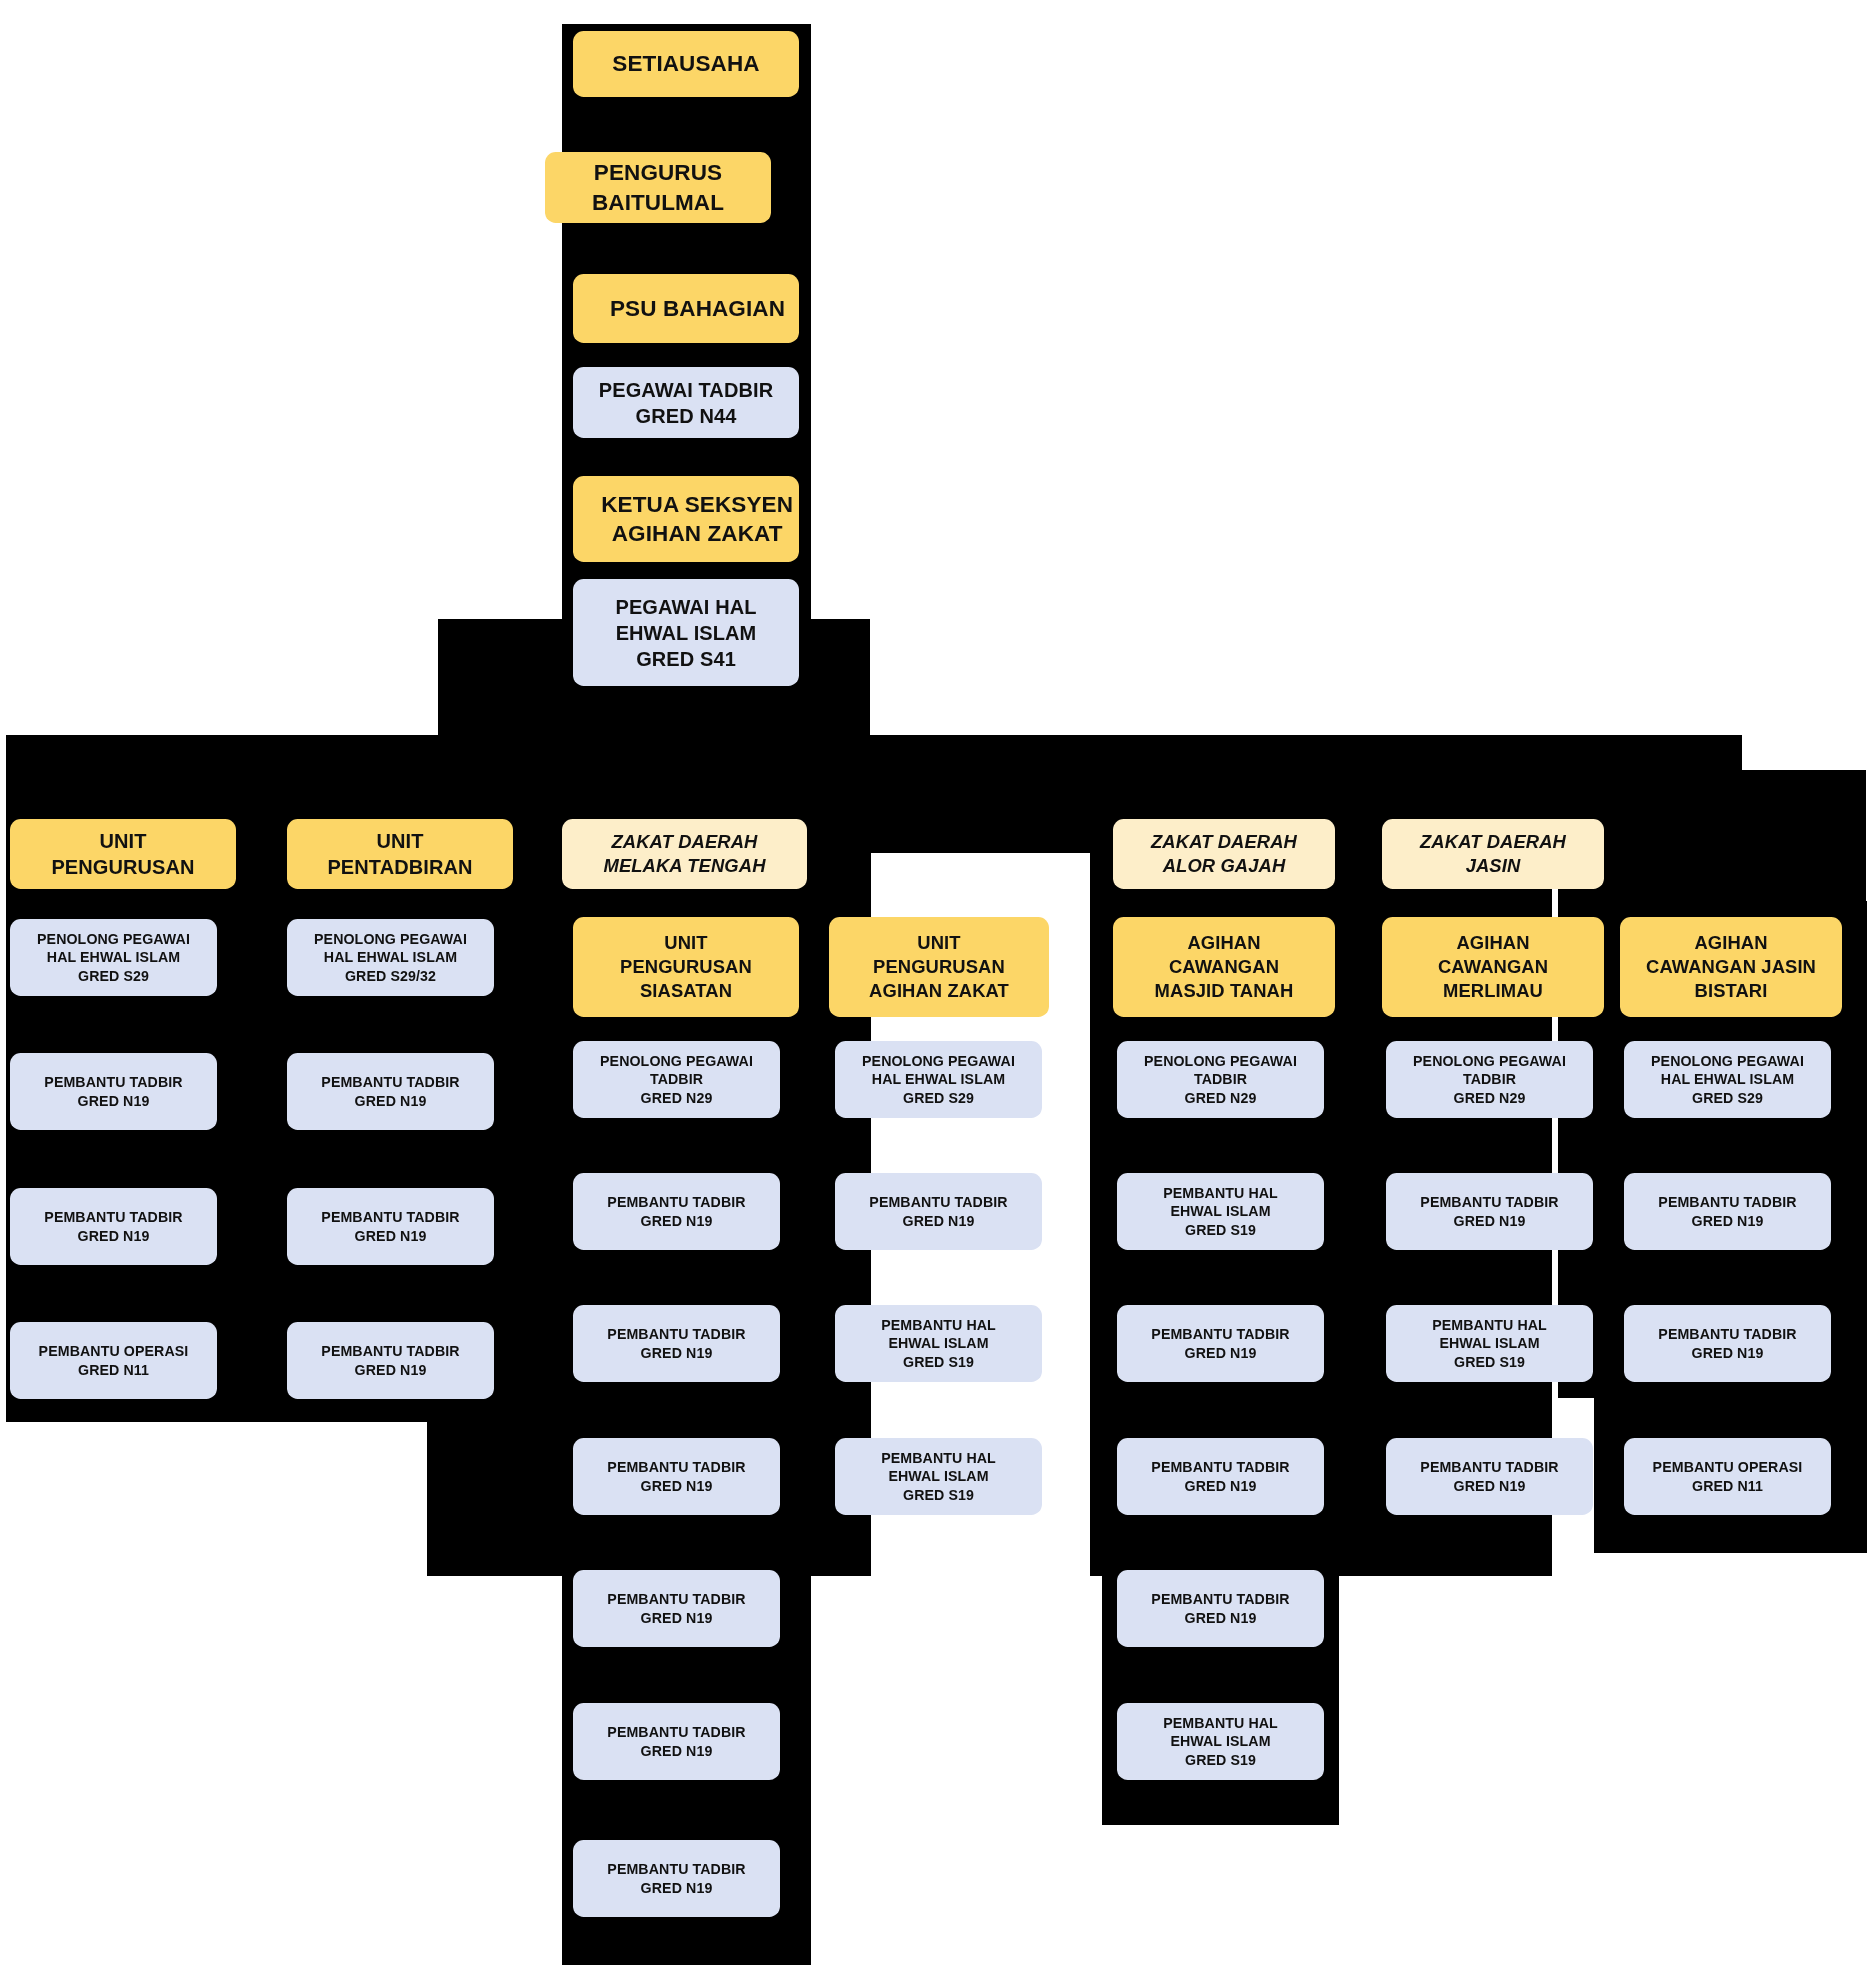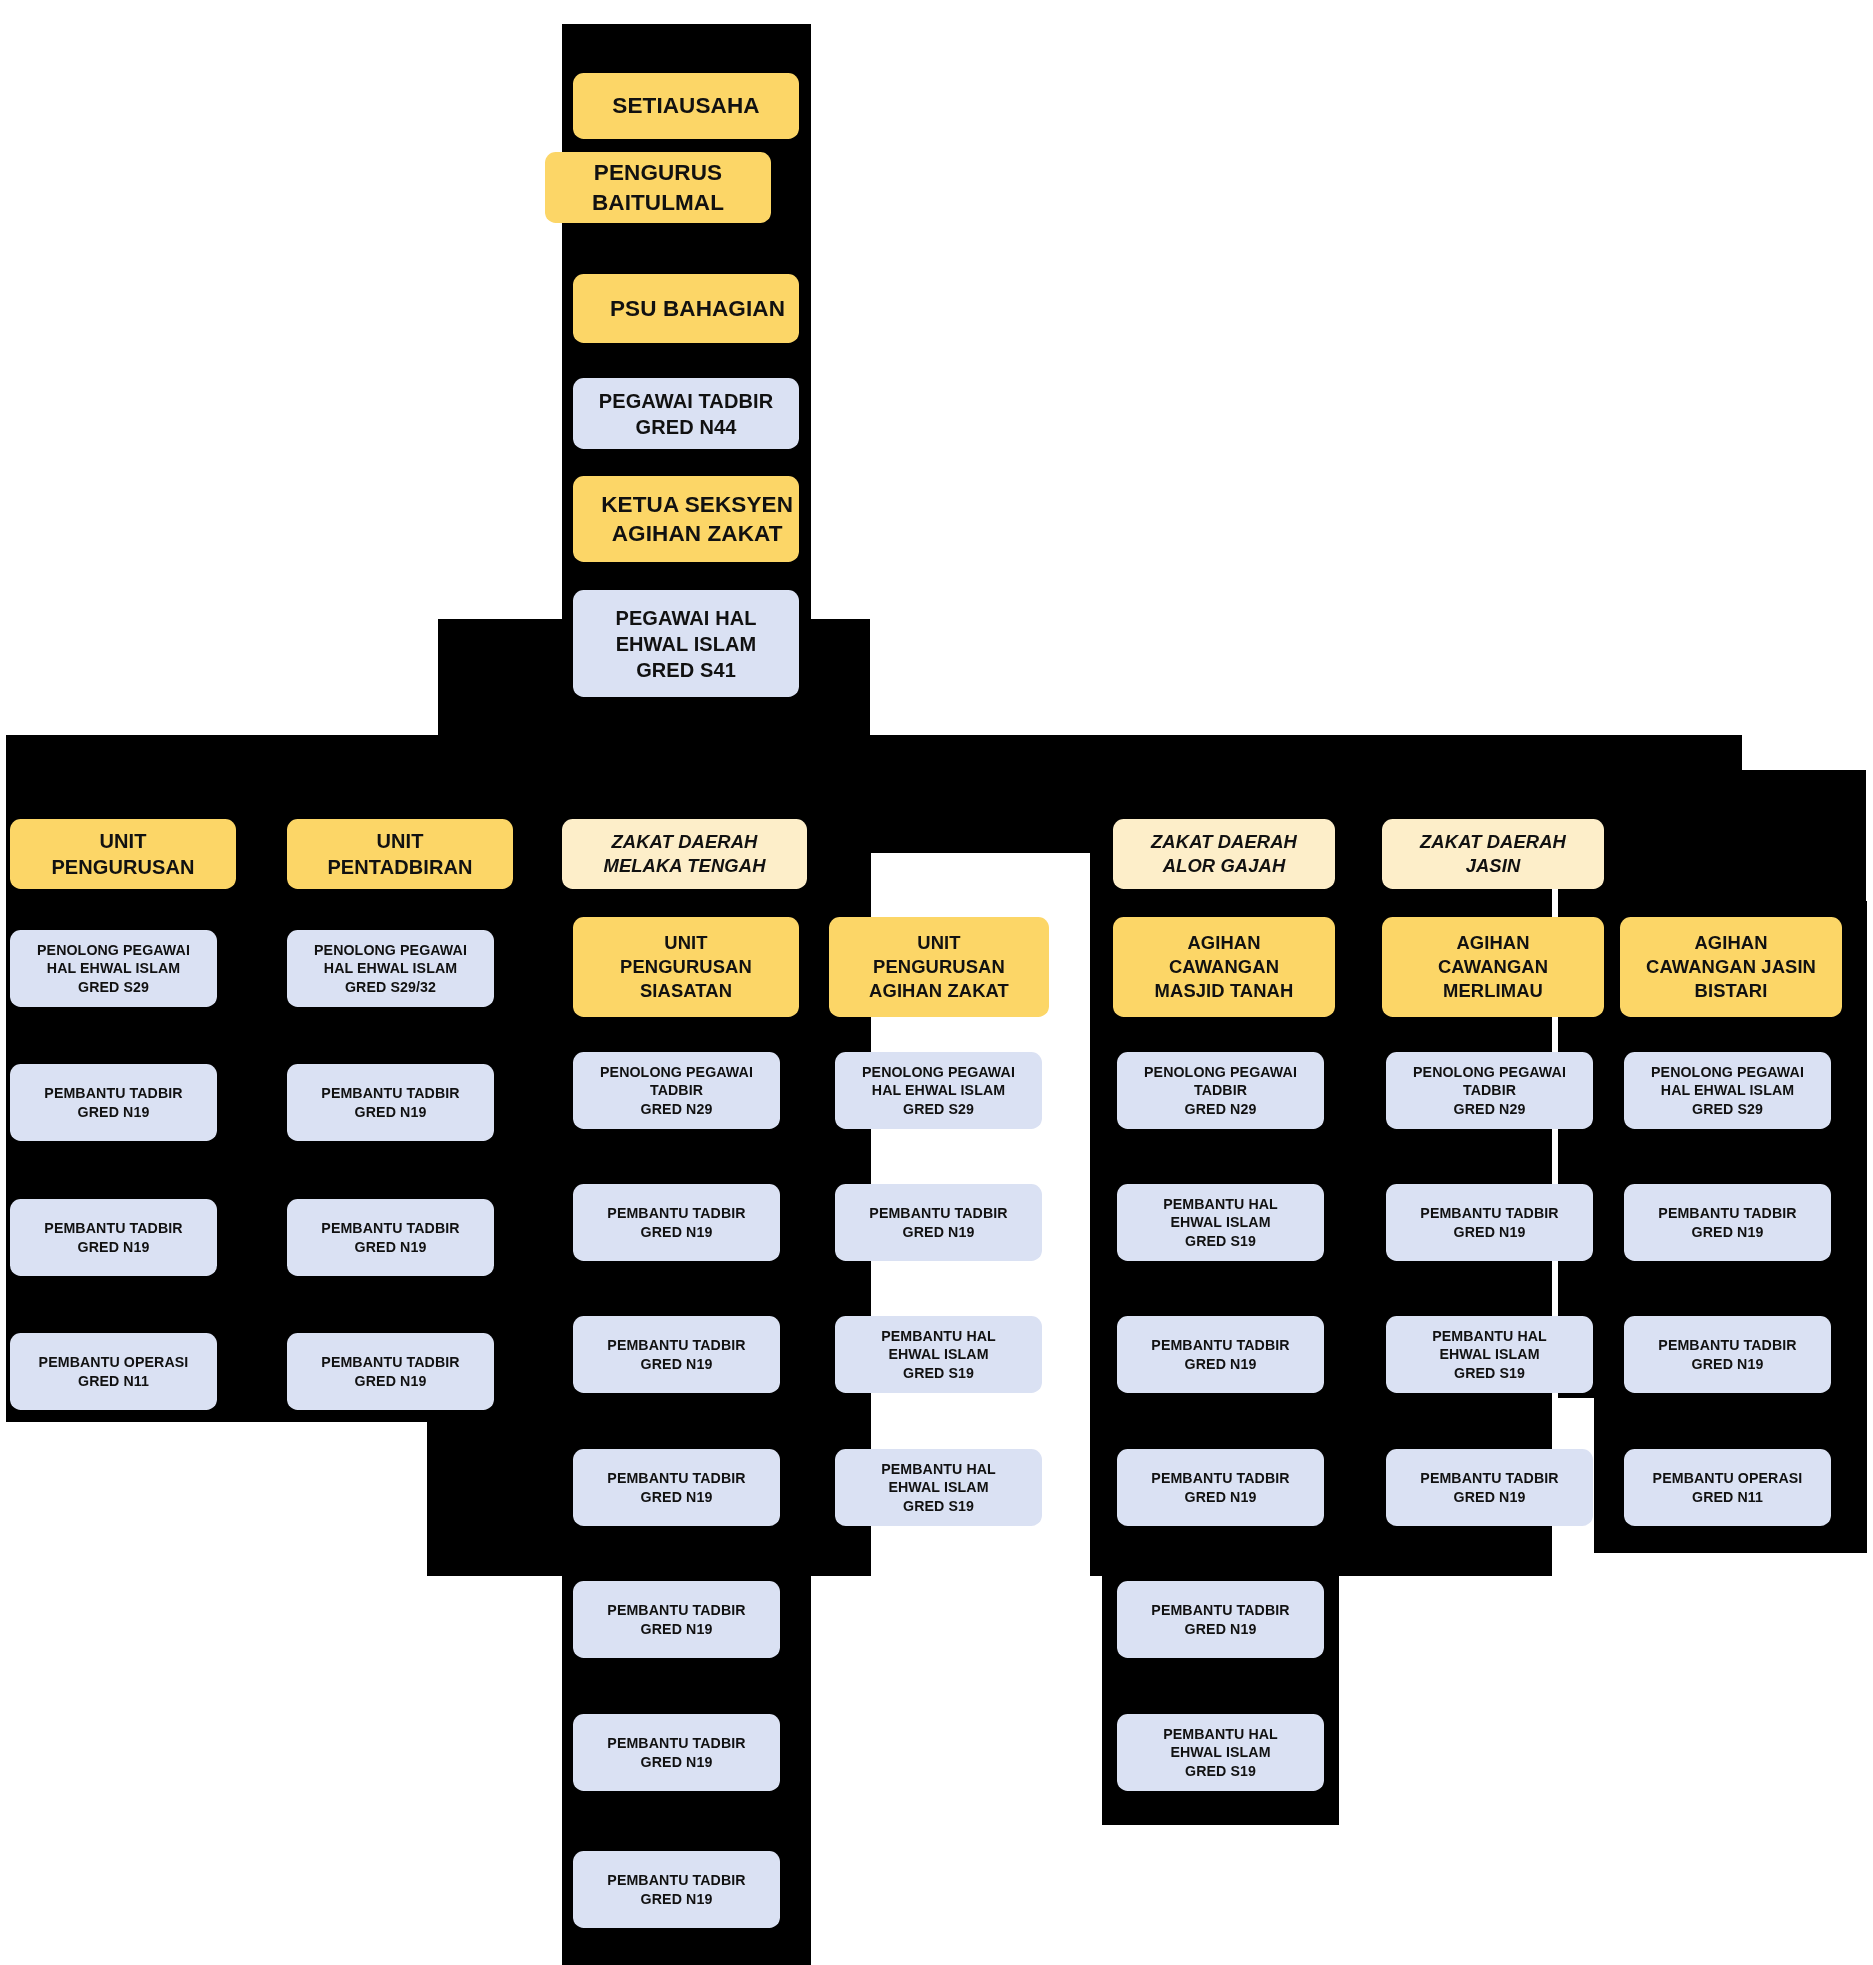--- a/index.html
+++ b/index.html
@@ -19,21 +19,21 @@
     text-align:center;
     box-sizing:border-box;
     padding:3.6px 6px;
     line-height:1.30;
     font-weight:bold;
     color:#111111;
     letter-spacing:0.1px;
   }
   .gold{background:#fcd667;}
   .cream{background:#fdeec9;font-style:italic;}
-  .blue{background:#dae1f3;margin-top:11px;}
+  .blue{background:#dae1f3;}
 
   .t-xl{font-size:22.5px;}
   .t-lg{font-size:20px;}
   .t-md{font-size:18.4px;}
   .t-xs{font-size:14.2px;}
 
   .node span{display:block;}
 </style>
 </head>
 <body>
@@ -44,21 +44,21 @@
   <div class="conn" style="left:438px;top:619px;width:432px;height:118px;"></div>
   <div class="conn" style="left:6px;top:735px;width:1736px;height:118px;"></div>
   <div class="conn" style="left:1558px;top:770px;width:308px;height:628px;"></div>
   <div class="conn" style="left:6px;top:818px;width:521px;height:604px;"></div>
   <div class="conn" style="left:427px;top:818px;width:444px;height:758px;"></div>
   <div class="conn" style="left:562px;top:1517px;width:249px;height:450px;"></div>
   <div class="conn" style="left:1090px;top:782px;width:462px;height:794px;"></div>
   <div class="conn" style="left:1102px;top:1564px;width:237px;height:261px;"></div>
   <div class="conn" style="left:1594px;top:901px;width:273px;height:652px;"></div>
 
-  <div class="node gold t-xl" style="left:573px;top:31px;width:226px;height:66px;margin-top:42px;">
+  <div class="node gold t-xl" style="left:573px;top:31px;width:226px;height:66px;">
     <div>
       <span>SETIAUSAHA</span>
     </div>
   </div>
 
   <div class="node gold t-xl" style="left:545px;top:152px;width:226px;height:71px;">
     <div>
       <span>PENGURUS</span>
       <span>BAITULMAL</span>
     </div>

